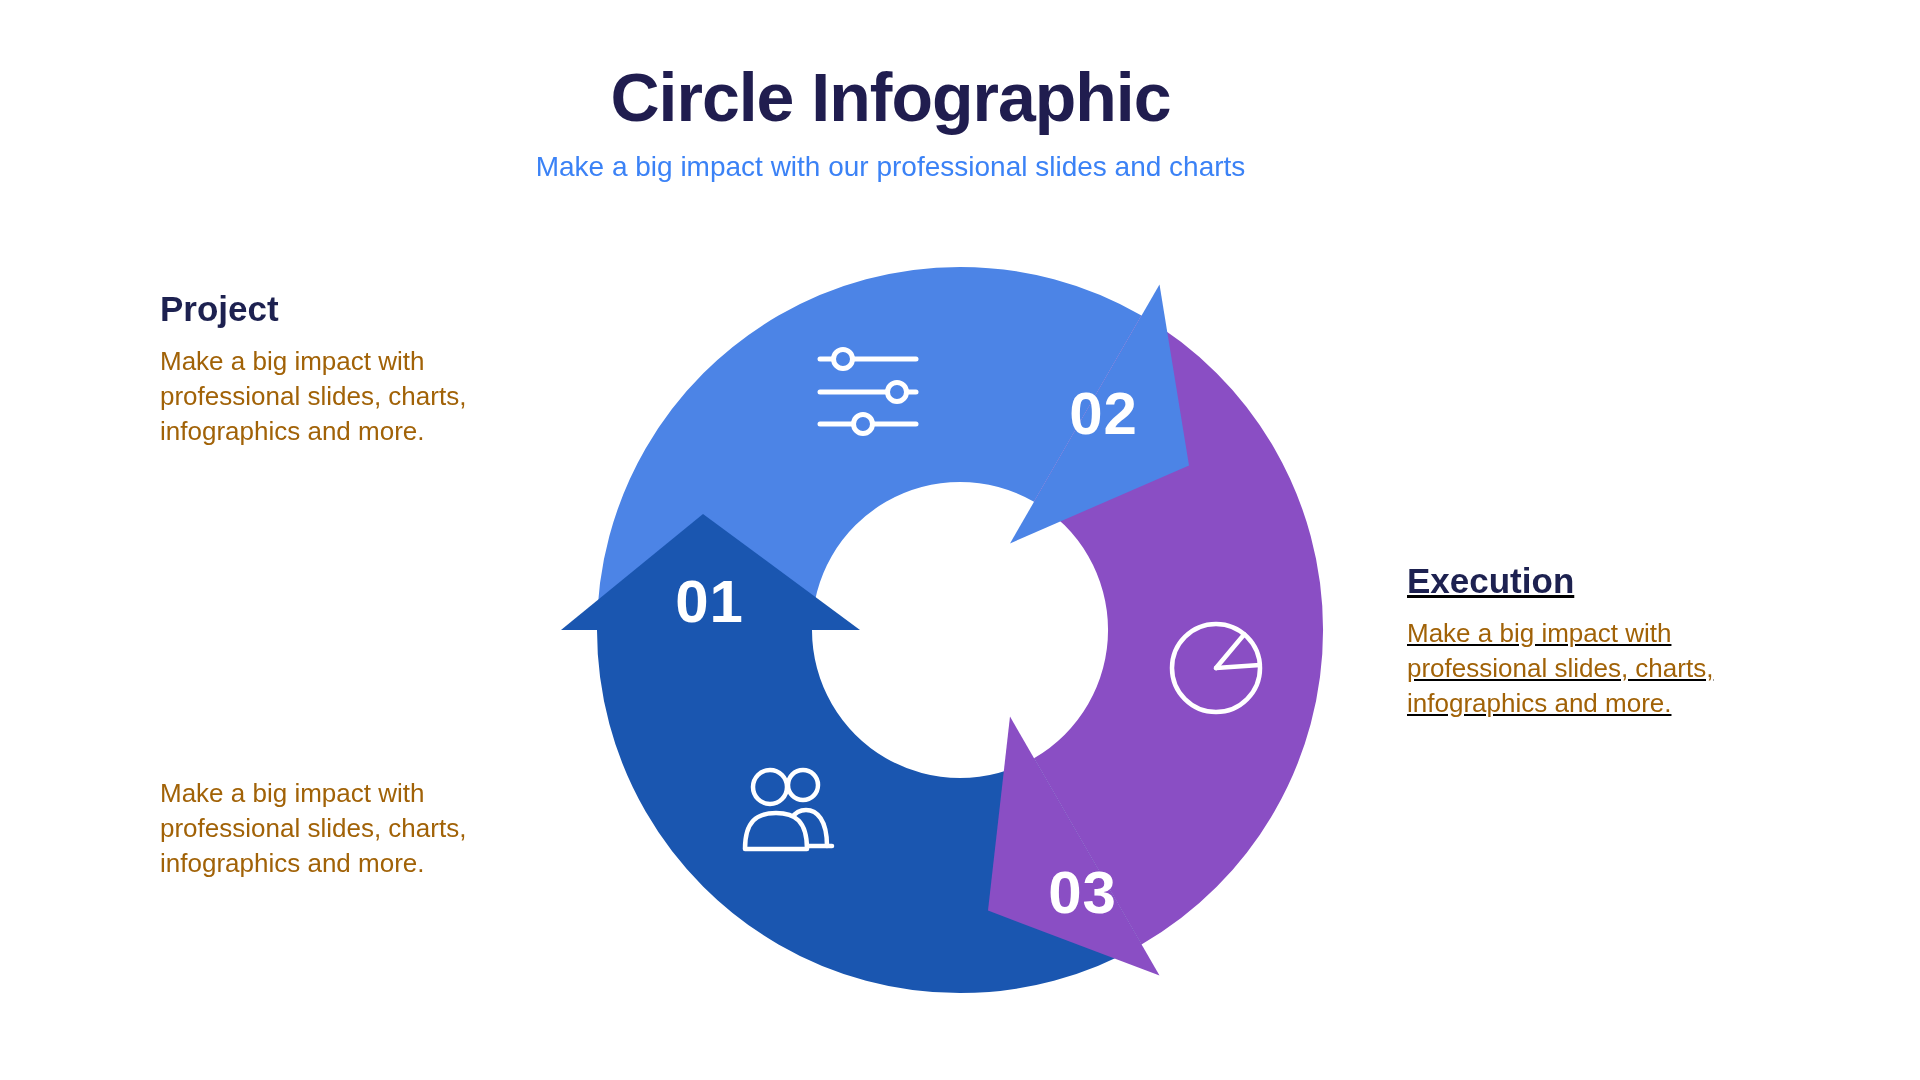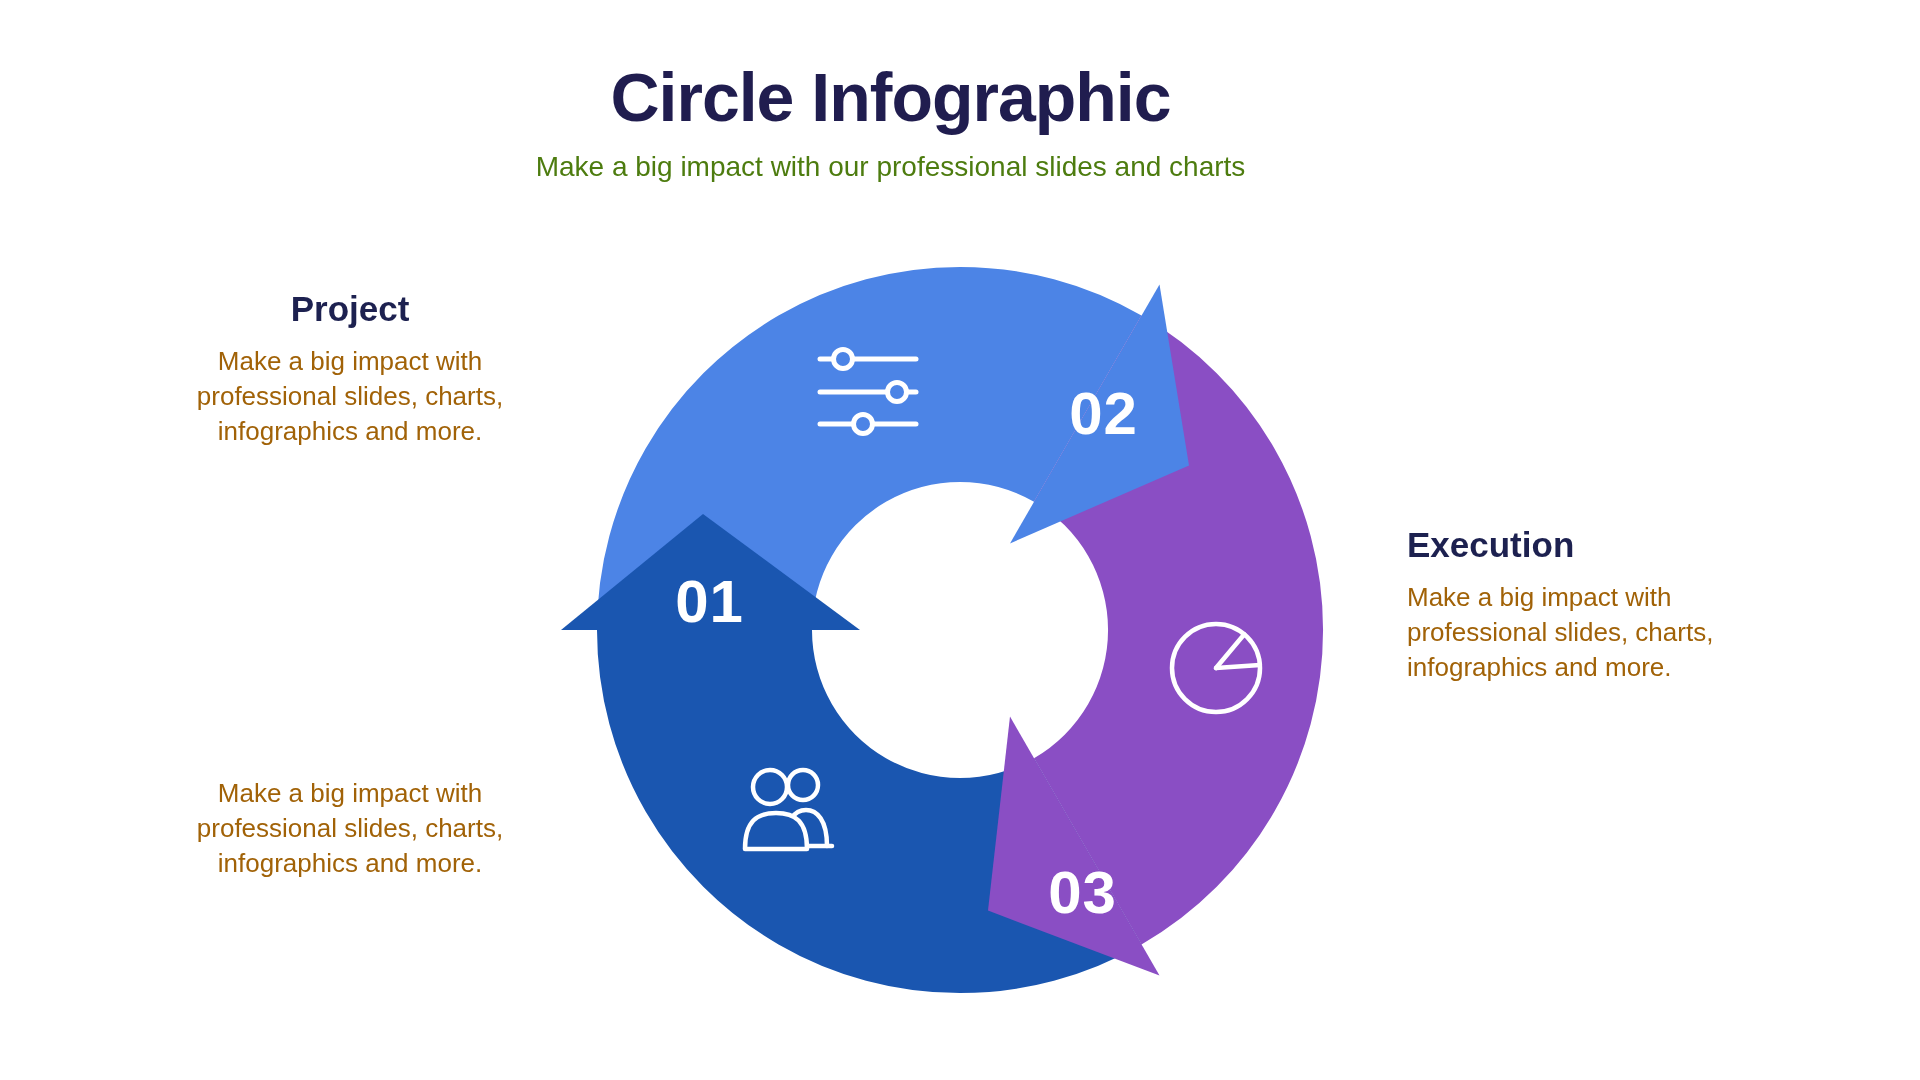--- a/index.html
+++ b/index.html
@@ -1,27 +1,27 @@
 <!DOCTYPE html>
 <html><head>
 <meta charset="utf-8">
 <style>
   html,body{margin:0;padding:0;background:#fff;}
   .canvas{position:relative;width:1781px;height:1080px;background:#ffffff;overflow:hidden;
           font-family:"Liberation Sans", sans-serif;}
   .header{position:absolute;left:0;right:0;top:58px;text-align:center;}
   .header h1{margin:0;font-size:68px;line-height:78px;font-weight:700;color:#201d4f;letter-spacing:-1px;}
-  .header p{margin:14px 0 0;font-size:28px;line-height:34px;font-weight:400;color:#4d7c0f;}
+  .header p{margin:14px 0 0;font-size:28px;line-height:34px;font-weight:400;color:#3b82f6;}
   .callout{position:absolute;width:380px;}
   .callout h2{margin:0 0 14px;font-size:35px;line-height:42px;font-weight:700;color:#1d2150;}
   .callout .line{font-size:26px;line-height:35px;color:#a16207;}
-  .callout.align-right{text-align:center;}
+  .callout.align-right{text-align:left;}
   .callout.align-left{text-align:left;}
   #callout-project{left:160px;top:288px;}
-  #callout-execution{left:1407px;top:524px;}
+  #callout-execution{left:1407px;top:560px;text-decoration:underline;}
   #callout-planning{left:160px;top:776px;}
   #diagram{position:absolute;left:0;top:0;width:1920px;height:1080px;}
 </style>
 </head>
 <body>
 
 <div class="canvas">
 
   <div class="header">
     <h1>Circle Infographic</h1>

